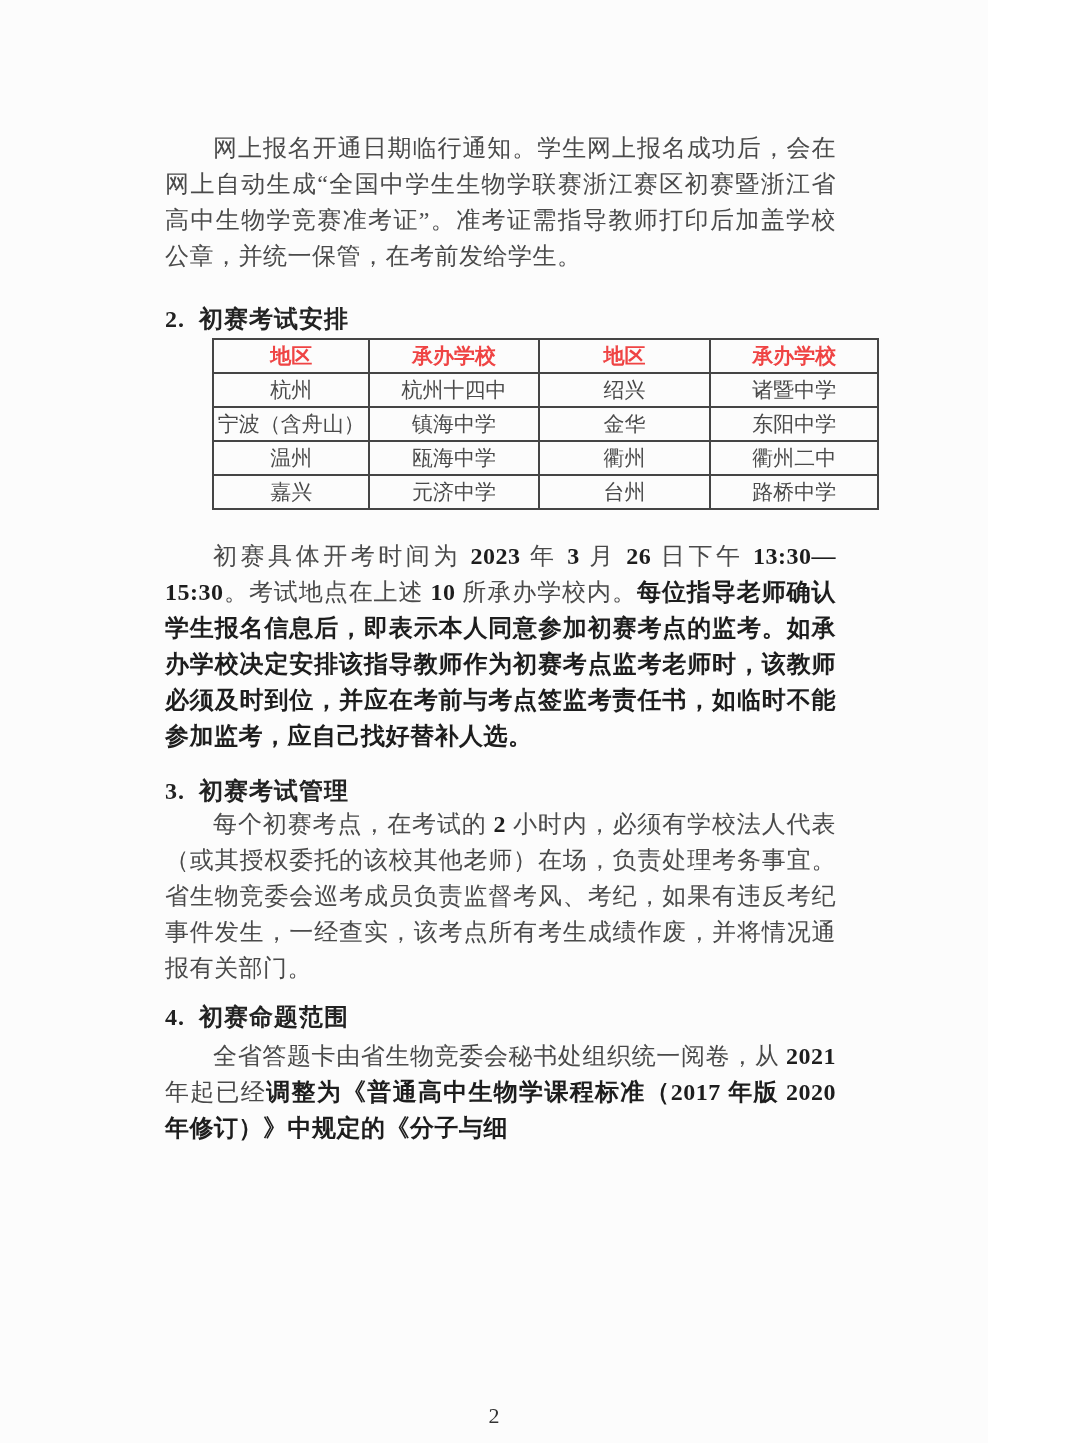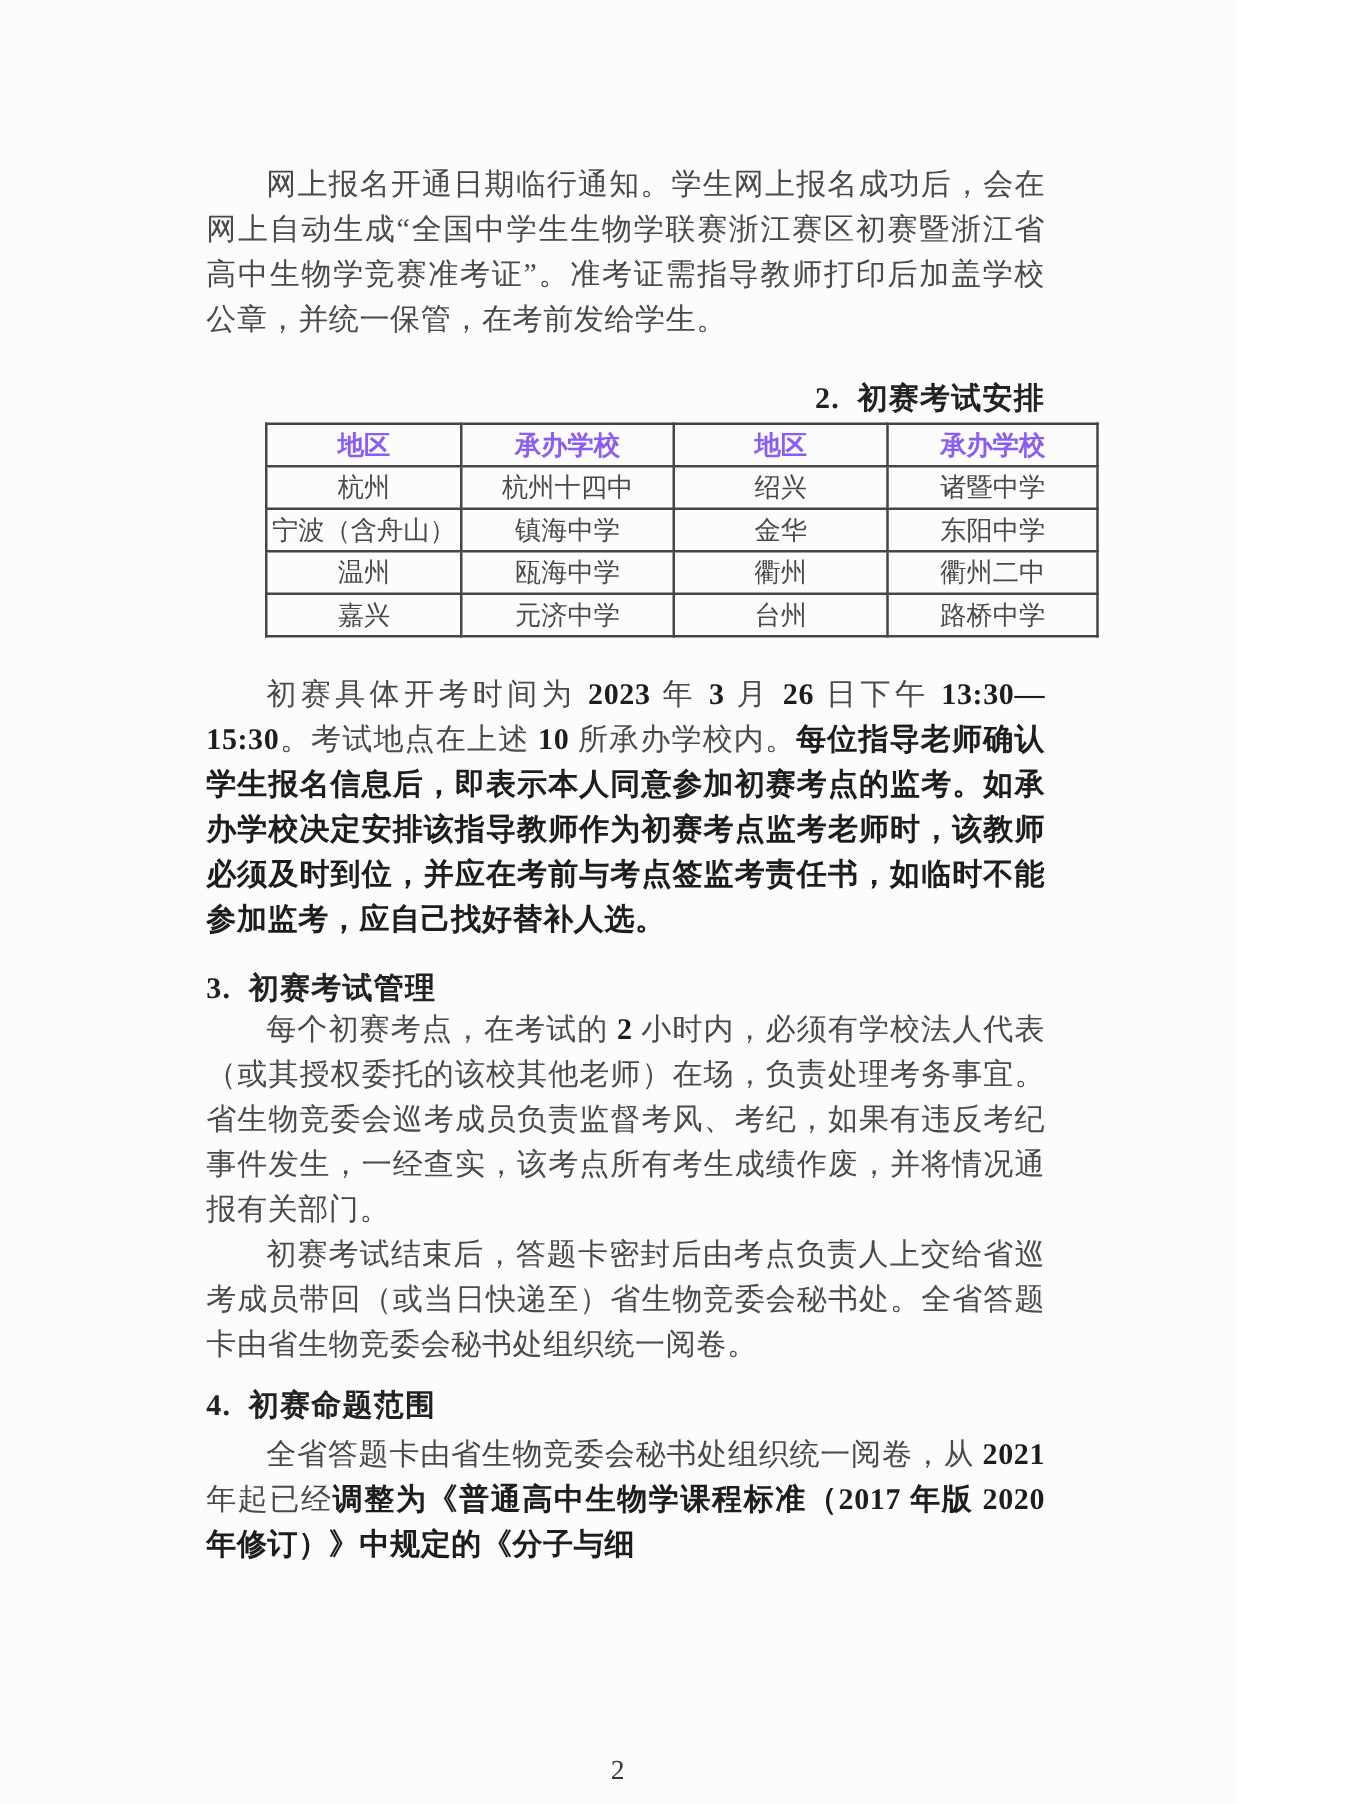--- a/index.html
+++ b/index.html
@@ -29,21 +29,21 @@
     color: #1d1d1d;
   }
   .heading {
     font-size: 24px;
     line-height: 30px;
     font-weight: 700;
     color: #222222;
     letter-spacing: 1px;
   }
   .heading .h-num { margin-right: 14px; }
-  .h-s2 { margin-top: 30px; text-align: right; }
+  .h-s2 { margin-top: 30px; }
   .h-s3 { margin-top: 22px; }
   .h-s4 { margin-top: 16px; }
   .p-after-h { margin-top: 8px; }
   .p-time { margin-top: 28px; }
   .p-s4 { margin-top: 6px; }
   table.school-table {
     border-collapse: collapse;
     margin: 4px 0 0 47px;
     width: 667px;
     table-layout: fixed;
@@ -51,21 +51,21 @@
   table.school-table th, table.school-table td {
     border: 2px solid #454545;
     height: 34px;
     text-align: center;
     vertical-align: middle;
     font-size: 21px;
     padding: 0 2px;
   }
   table.school-table th {
     font-weight: 700;
-    color: #8b5cf6;
+    color: #ef4444;
   }
   table.school-table td { color: #4a4a4a; }
   table.school-table th:nth-child(1), table.school-table td:nth-child(1) { width: 23.5%; }
   table.school-table th:nth-child(2), table.school-table td:nth-child(2) { width: 25.5%; }
   table.school-table th:nth-child(3), table.school-table td:nth-child(3) { width: 25.8%; }
   table.school-table th:nth-child(4), table.school-table td:nth-child(4) { width: 25.2%; }
   .page-number {
     position: absolute;
     bottom: 14px;
     left: 0;
@@ -125,21 +125,20 @@
         </tbody>
       </table>
 
     <p class="body-p p-time"><span>初赛具体开考时间为 </span><b>2023</b><span> 年 </span><b>3</b><span> 月 </span><b>26</b><span> 日下午 </span><b>13:30—15:30</b><span>。考试地点在上述 </span><b>10</b><span> 所承办学校内。</span><b>每位指导老师确认学生报名信息后，即表示本人同意参加初赛考点的监考。如承办学校决定安排该指导教师作为初赛考点监考老师时，该教师必须及时到位，并应在考前与考点签监考责任书，如临时不能参加监考，应自己找好替补人选。</b></p>
 
     <div class="heading h-s3">
       <span class="h-num">3.</span><span class="h-title">初赛考试管理</span>
     </div>
 
     <p class="body-p"><span>每个初赛考点，在考试的 </span><b>2</b><span> 小时内，必须有学校法人代表（或其授权委托的该校其他老师）在场，负责处理考务事宜。省生物竞委会巡考成员负责监督考风、考纪，如果有违反考纪事件发生，一经查实，该考点所有考生成绩作废，并将情况通报有关部门。</span></p>
-    <p class="body-p"><span>初赛考试结束后，答题卡密封后由考点负责人上交给省巡考成员带回（或当日快递至）省生物竞委会秘书处。全省答题卡由省生物竞委会秘书处组织统一阅卷。</span></p>
 
     <div class="heading h-s4">
       <span class="h-num">4.</span><span class="h-title">初赛命题范围</span>
     </div>
 
     <p class="body-p p-s4"><span>全省答题卡由省生物竞委会秘书处组织统一阅卷，从 </span><b>2021</b><span> 年起已经</span><b>调整为《普通高中生物学课程标准（2017 年版 2020 年修订）》中规定的《分子与细</b></p>
 
   </div>
 
   <div class="page-number">2</div>

